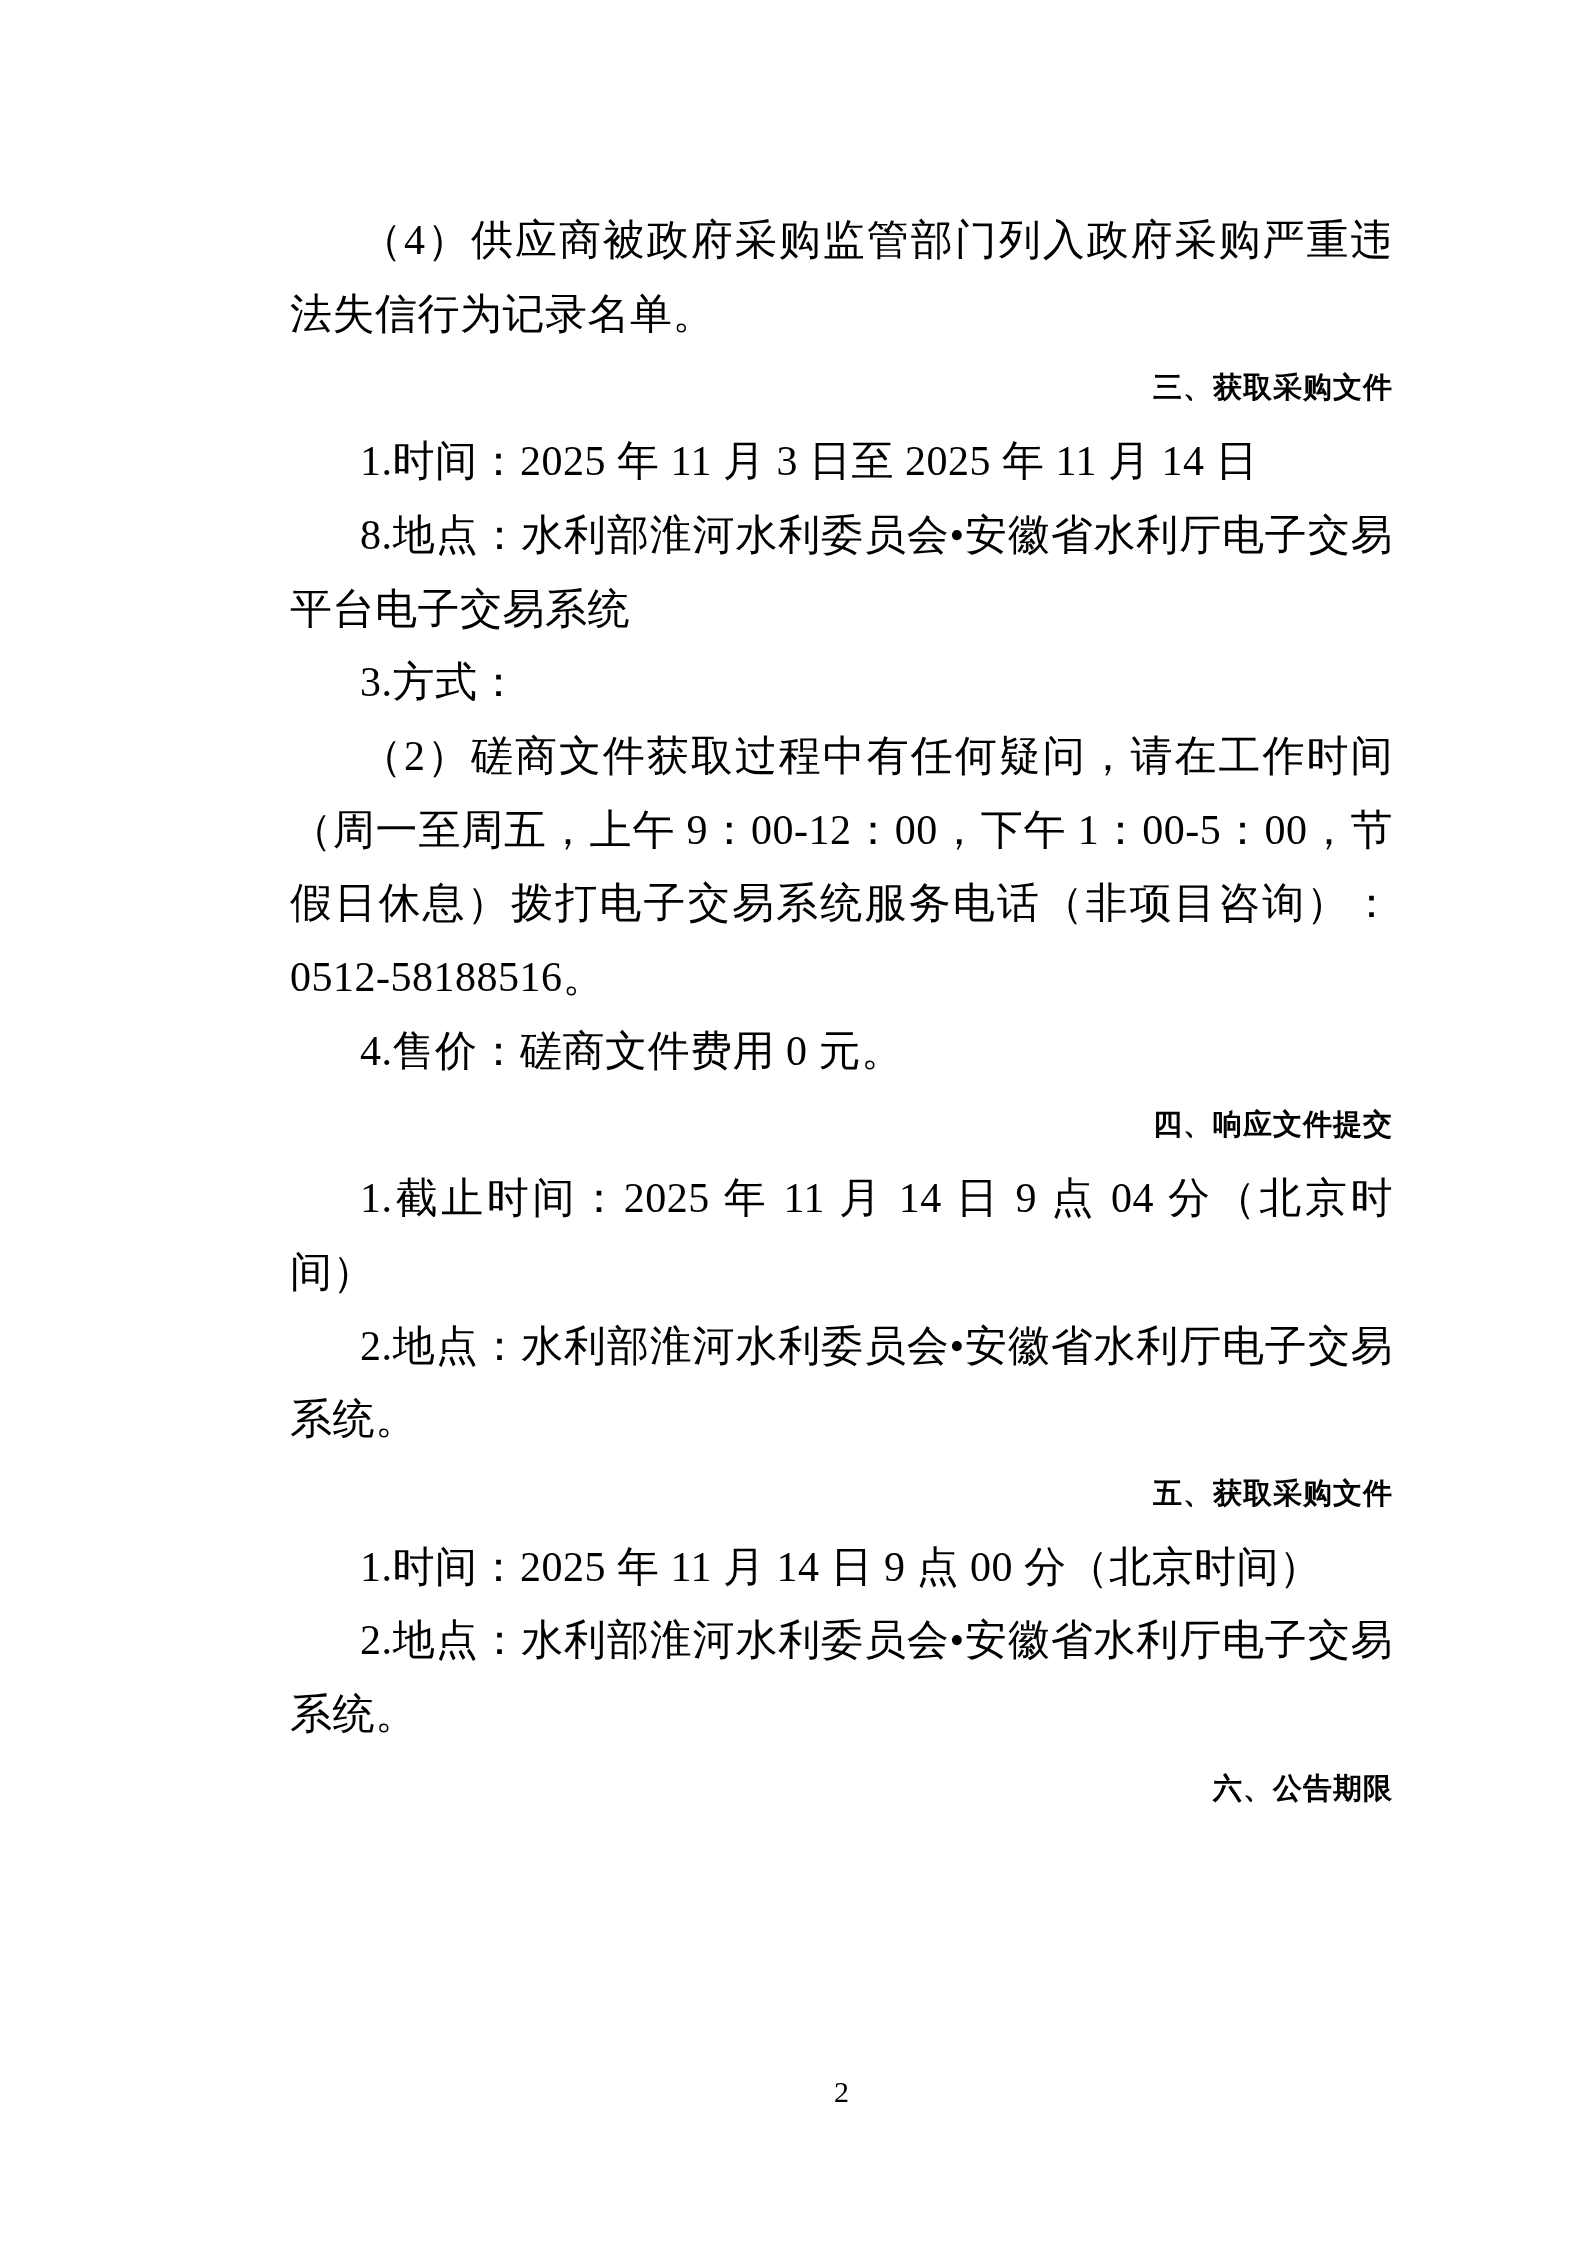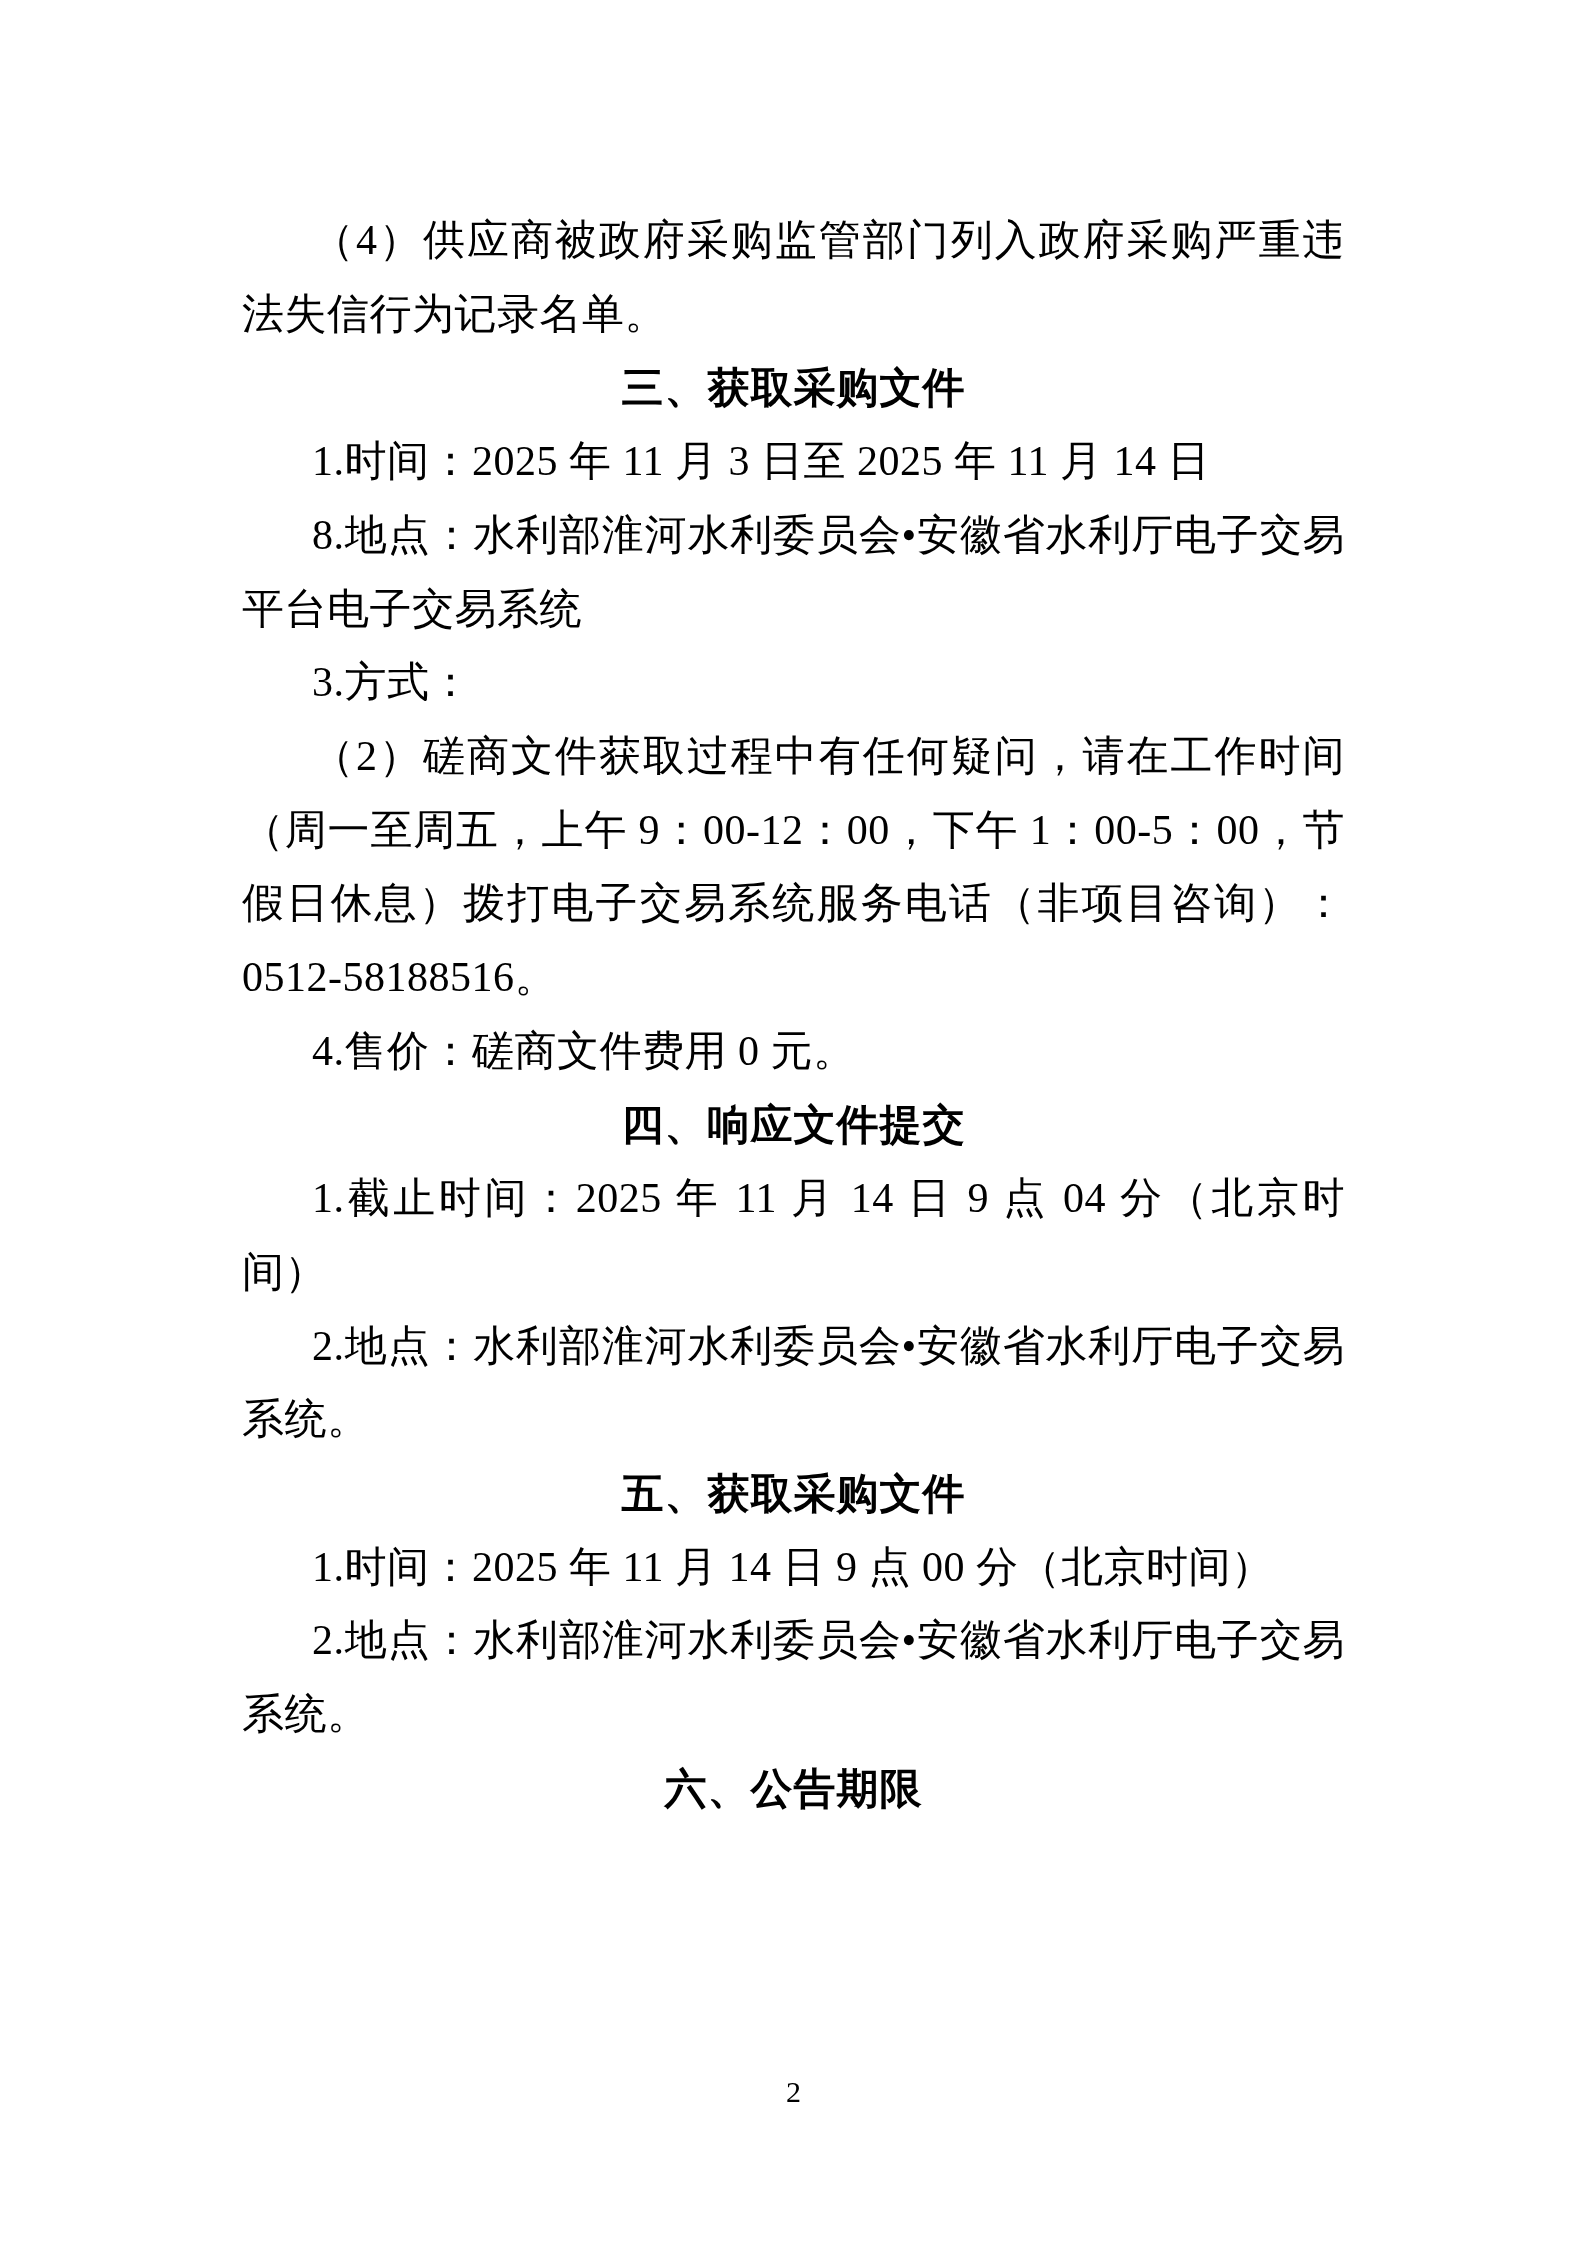--- a/index.html
+++ b/index.html
@@ -7,20 +7,21 @@
     padding: 0;
     background: #ffffff;
   }
   .page {
     position: relative;
     width: 1385px;
     height: 2245px;
     background: #ffffff;
     overflow: hidden;
     color: #000000;
+    margin-left: 48px;
   }
   .content {
     position: absolute;
     top: 204px;
     left: 242px;
     width: 1103px;
     font-family: "Liberation Serif", "DejaVu Serif", serif;
     font-size: 42px;
     line-height: 73.7px;
     text-align: justify;
@@ -28,23 +29,23 @@
   }
   .para {
     margin: 0;
     text-indent: 70px;
   }
   .heading {
     margin: 0;
     text-indent: 0;
     font-family: "Liberation Sans", "DejaVu Sans", sans-serif;
     font-weight: 700;
-    font-size: 42px;
+    font-size: 29px;
     line-height: 73.7px;
-    text-align: center;
+    text-align: right;
     letter-spacing: 1px;
   }
   .footer {
     position: absolute;
     top: 2072px;
     left: 0;
     width: 1587px;
     text-align: center;
     font-family: "Liberation Serif", "DejaVu Serif", serif;
     font-size: 30px;

